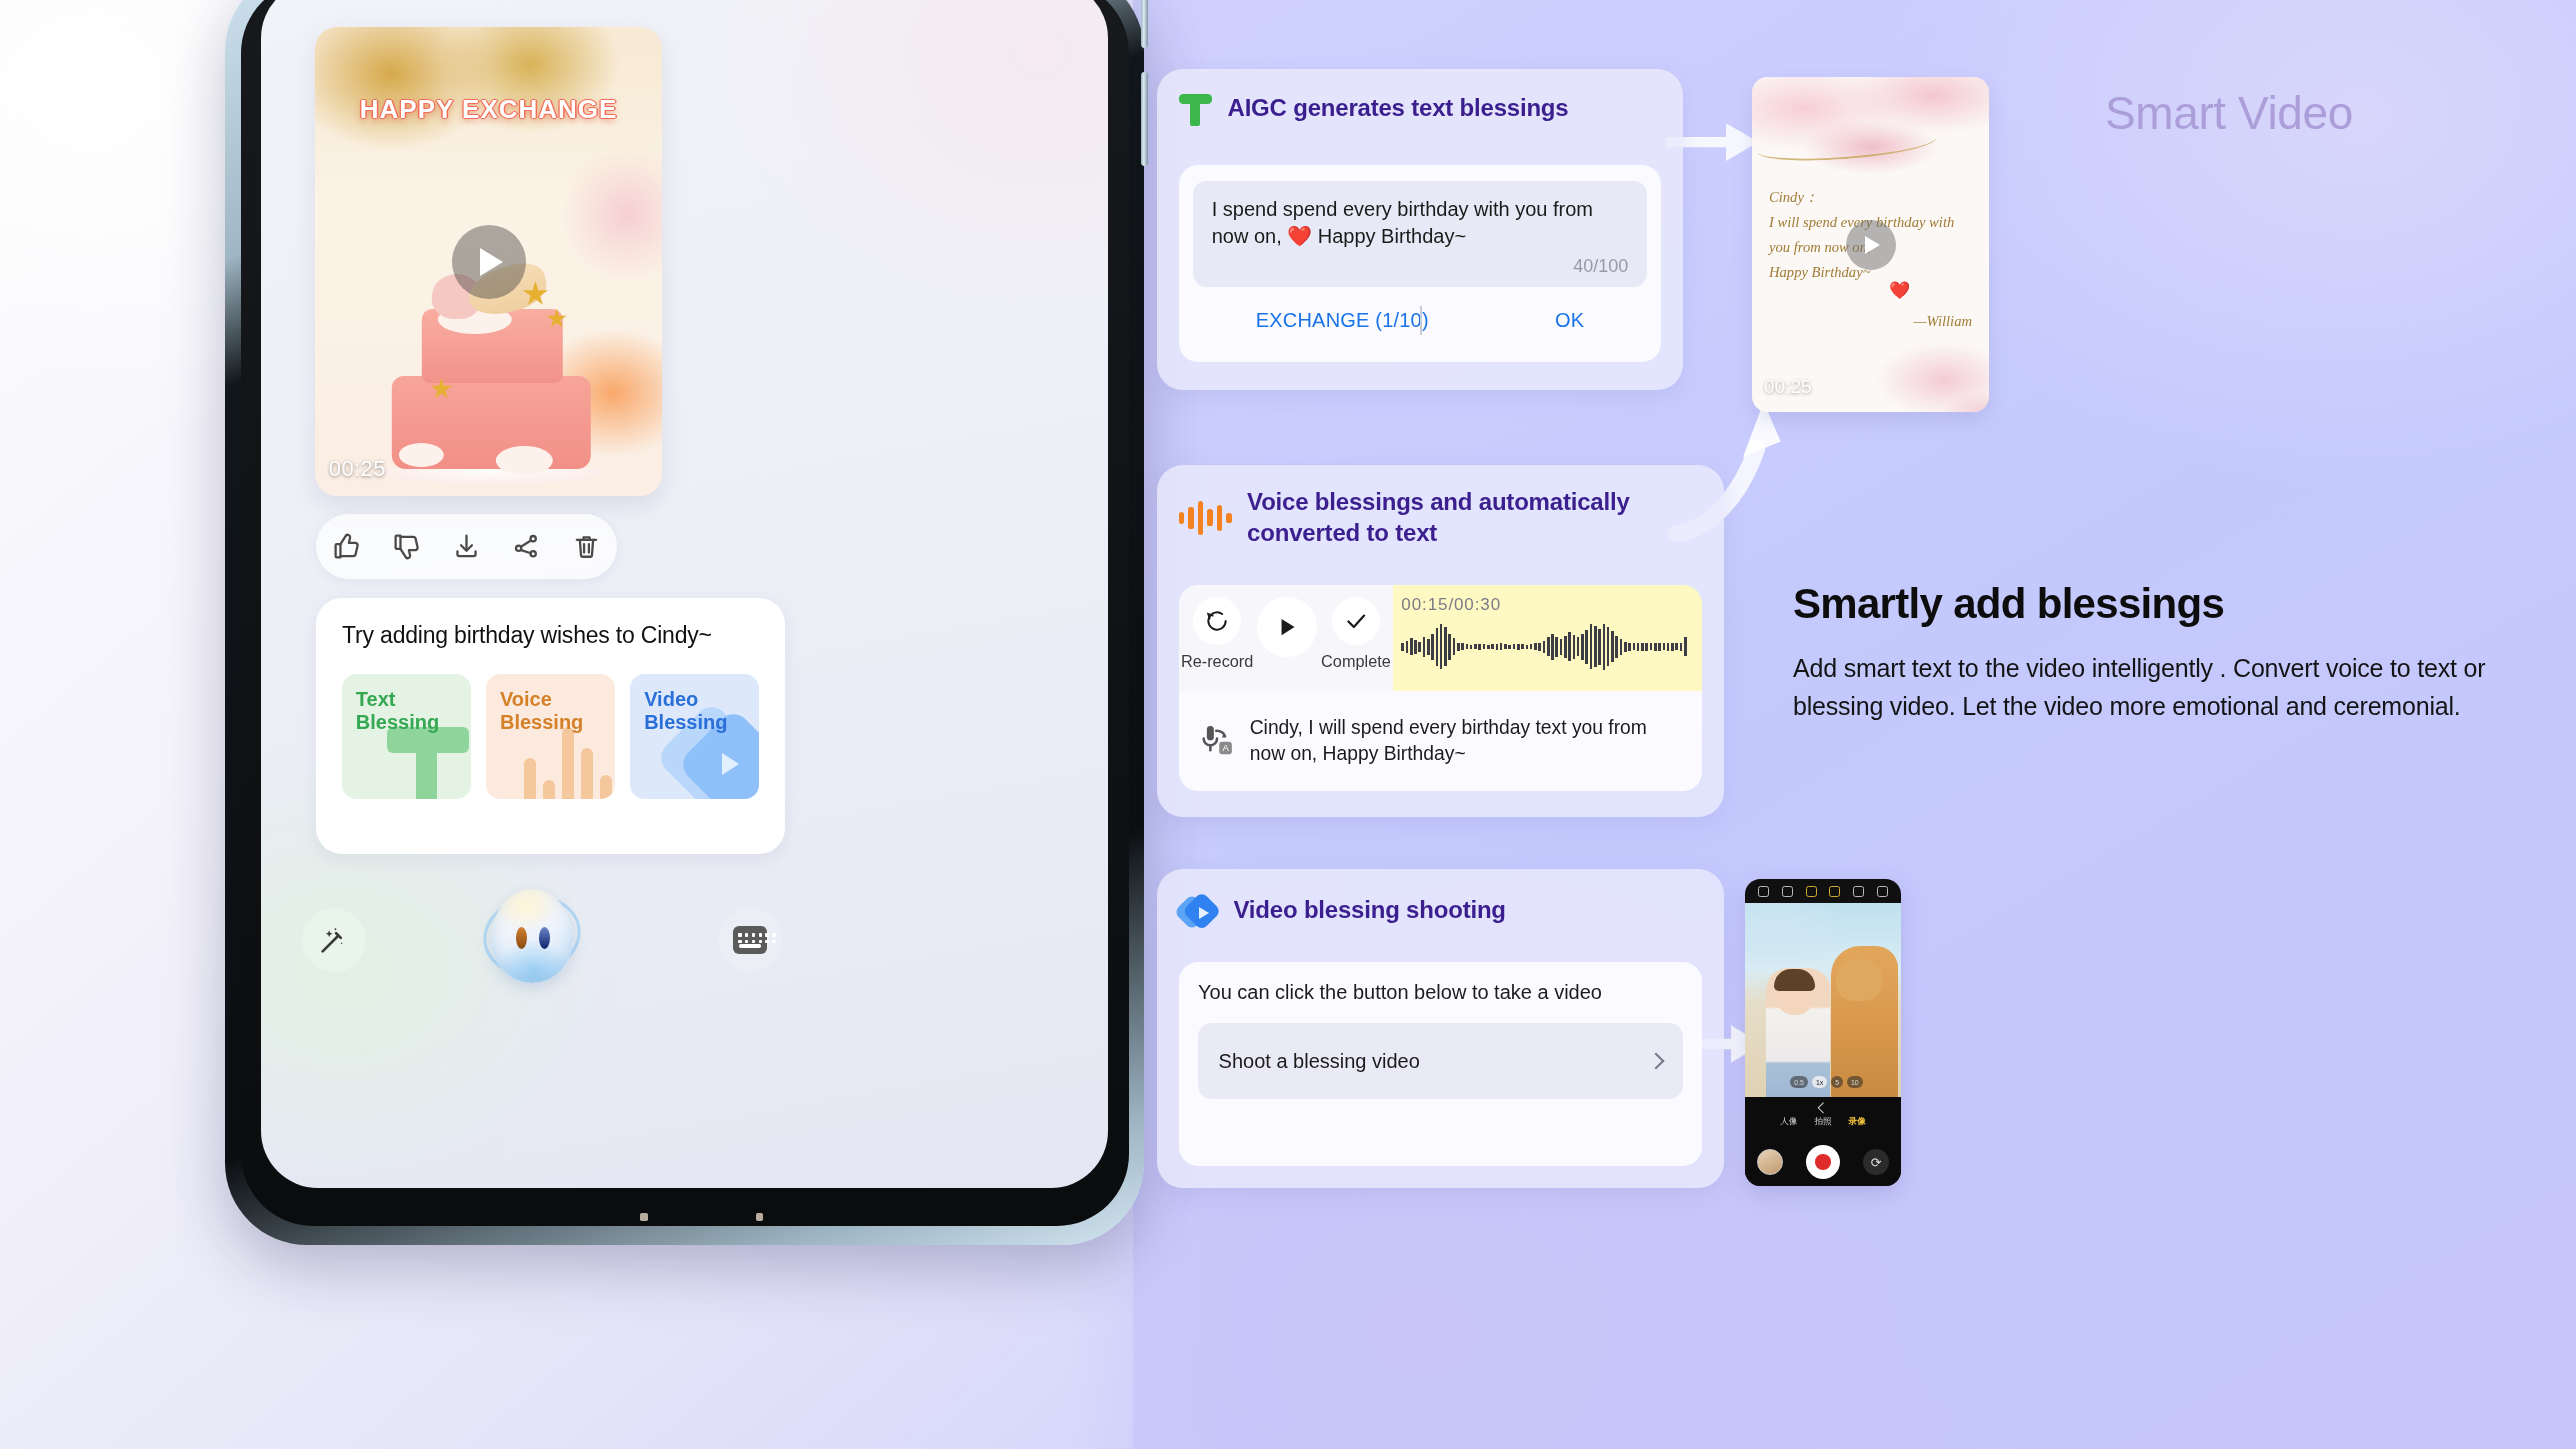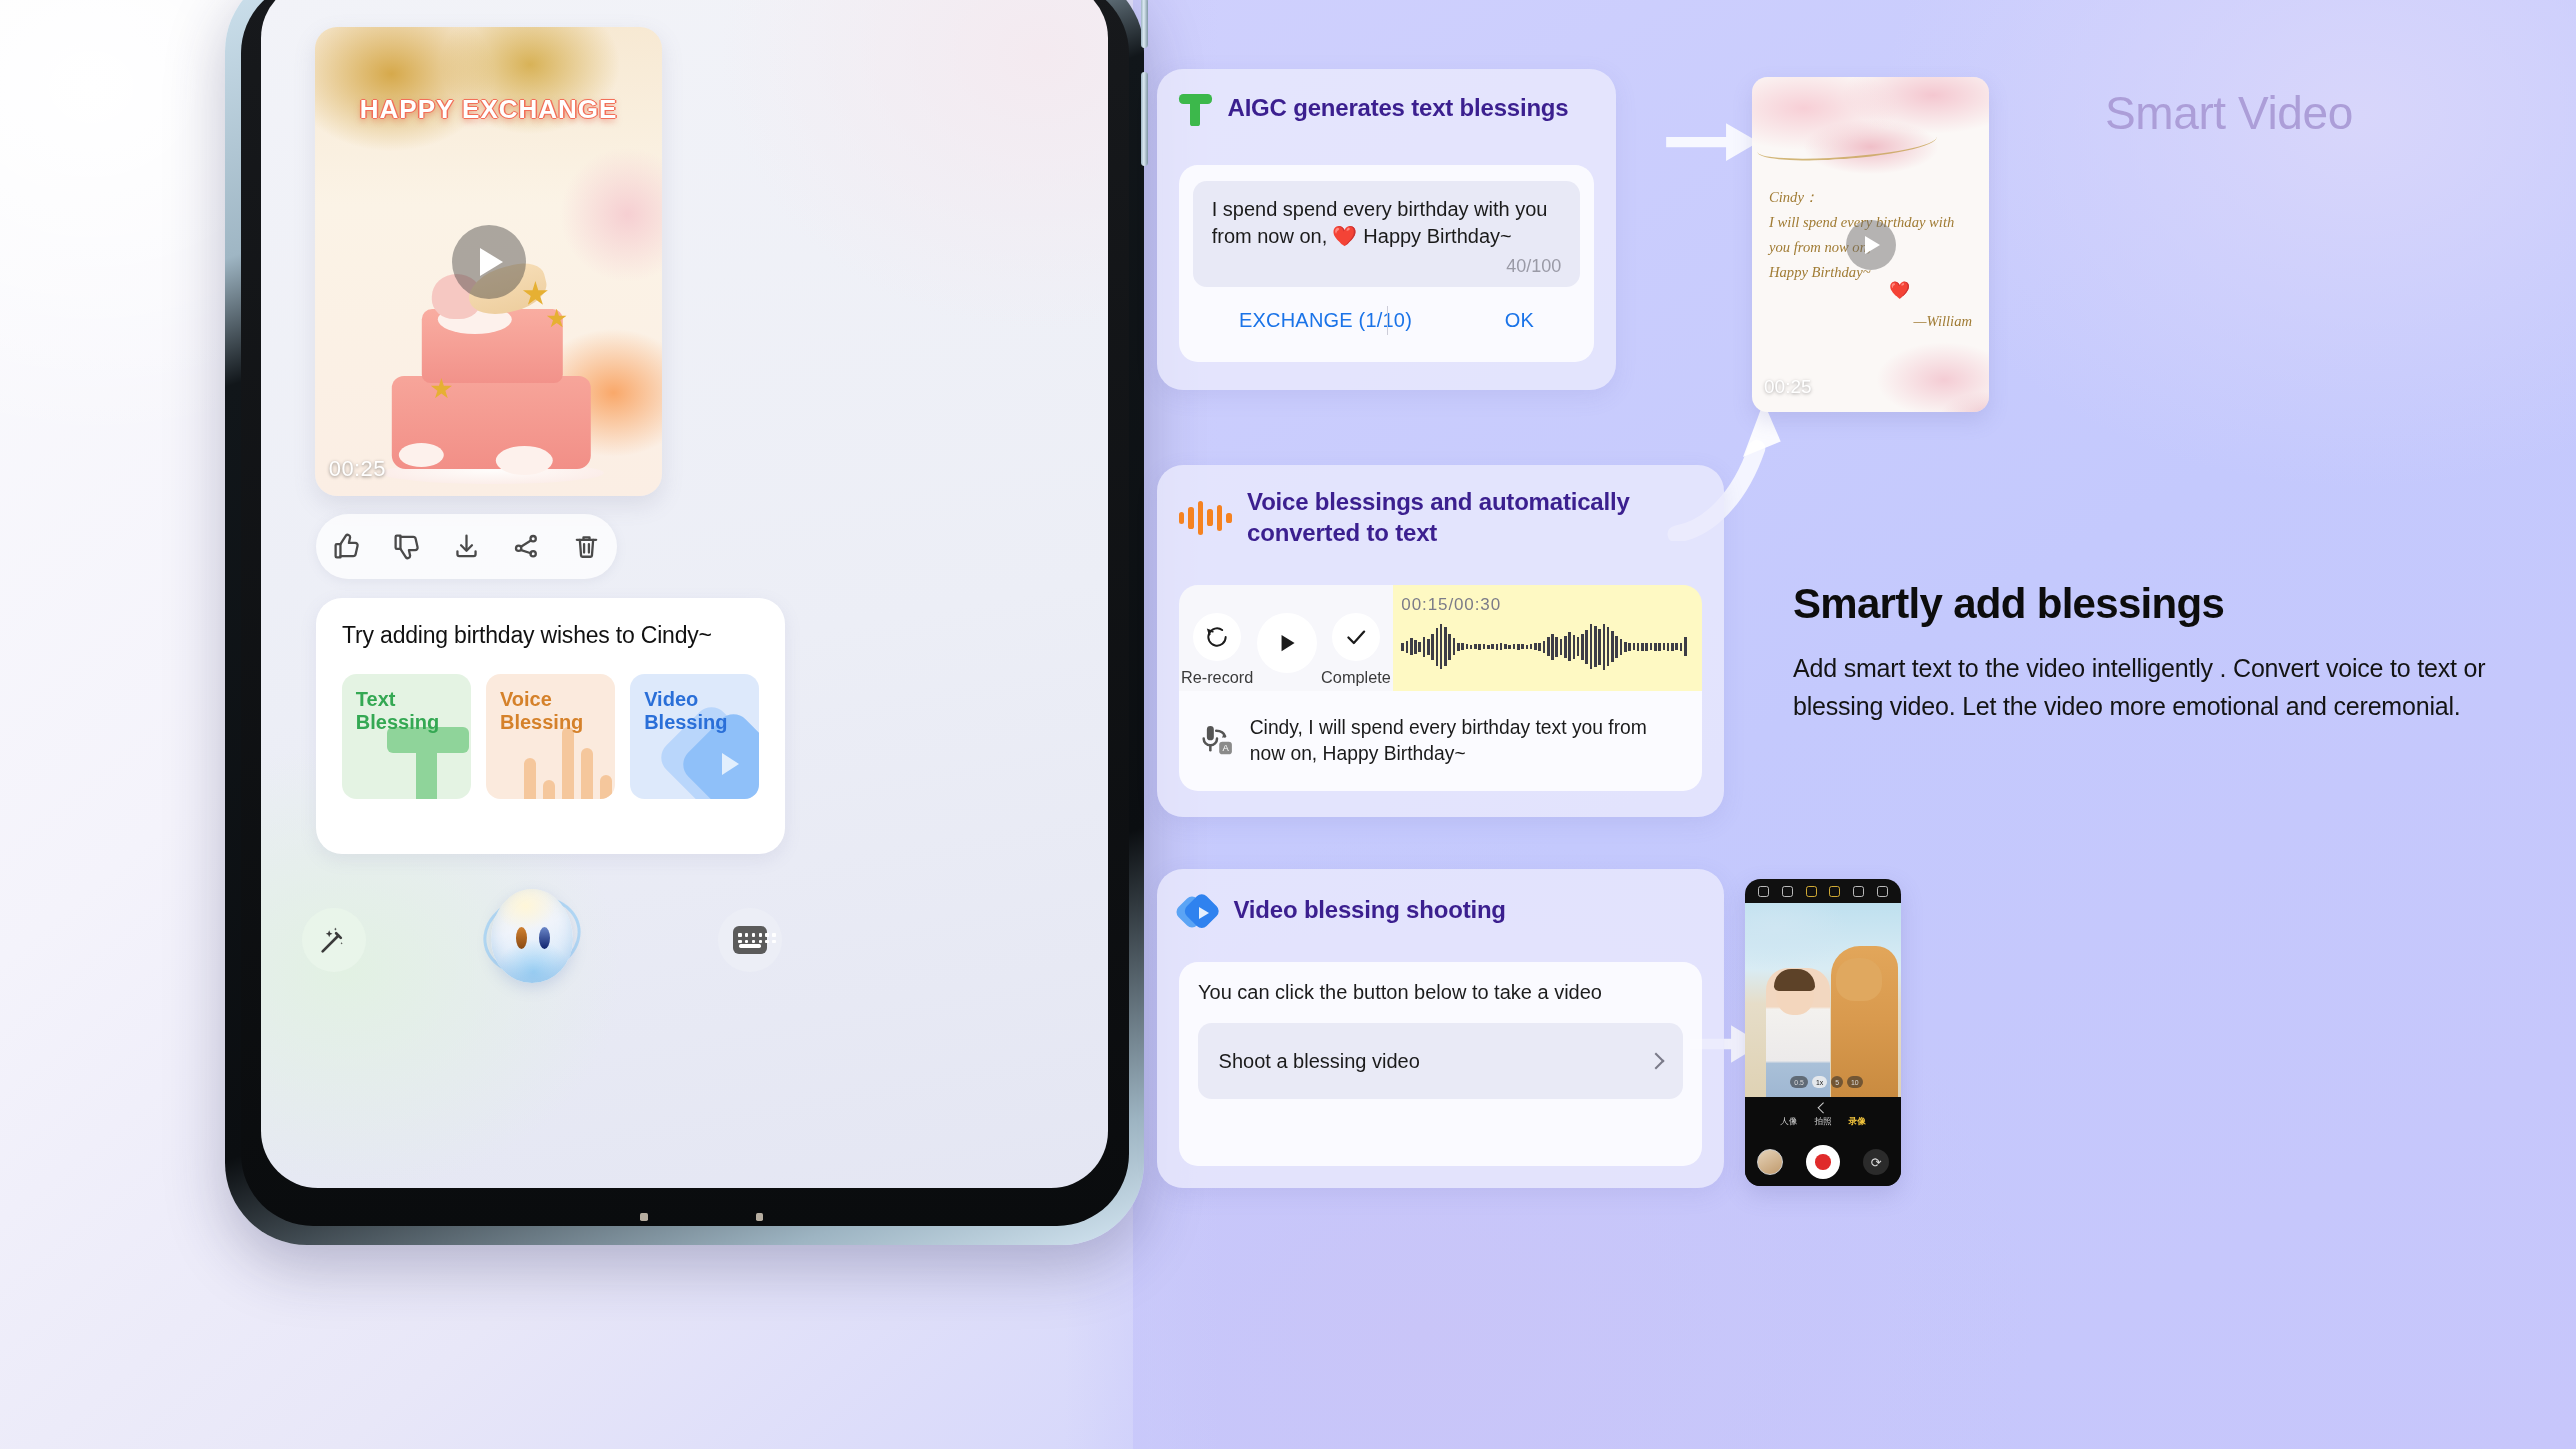--- a/index.html
+++ b/index.html
@@ -200,41 +200,41 @@
     position: absolute; border-radius: 26px;
     background: rgba(233,233,252,.82);
     box-shadow: 0 6.9px 22px rgba(110,110,180,.12);
     padding: 22px 22px 20.6px 22px;
   }
   .card-head { display: flex; align-items: center; gap: 15.5px; margin-bottom: 17px; }
   .card-title { color: #3b1f8f; font-size: 24px; font-weight: 600; line-height: 1.28; letter-spacing: -0.2px; }
   .card-body { background: rgba(252,252,255,.93); border-radius: 19px; }
 
   
-  #card-aigc { left: 1157px; top: 69px; width: 459px; height: 321px; }
+  #card-aigc { left: 1157px; top: 69px; width: 526px; height: 321px; }
   .icon-T { position: relative; width: 33px; height: 34px; flex: 0 0 33px; }
   .icon-T .h { position: absolute; left: 0; top: 2.6px; width: 33px; height: 10.3px; background: #3cb84b; border-radius: 4.3px; }
   .icon-T .v { position: absolute; left: 11px; top: 2.6px; width: 10.3px; height: 32px; background: #3cb84b; border-radius: 0 0 2.6px 2.6px; }
 
   .aigc-body { position: absolute; left: 22px; right: 22px; top: 96px; height: 197px; padding: 15.5px 13.7px 0 13.7px; }
   .aigc-textbox { background: #e8e9f6; border-radius: 13.7px; padding: 15.5px 19px 10.3px 19px; }
   .aigc-text { font-size: 20px; color: #1b1b1b; line-height: 1.33; }
   .aigc-count { text-align: right; font-size: 18px; color: #9a9aa6; margin-top: 6.9px; }
   .aigc-actions { display: flex; align-items: center; justify-content: space-around; margin-top: 22px; position: relative; }
   .aigc-actions a { color: #1a73e8; font-size: 20px; font-weight: 500; text-decoration: none; cursor: pointer; letter-spacing: 0.2px; }
   .vdiv { position: absolute; left: 50%; top: -3.4px; width: 1.7px; height: 29px; background: #ccccd8; }
 
   
   #card-voice { left: 1157px; top: 465px; width: 567px; height: 352px; }
   .icon-wave { display: flex; align-items: center; gap: 4.3px; height: 36px; flex: 0 0 auto; }
   .icon-wave i { display: block; width: 5.2px; background: #f58220; border-radius: 2.6px; }
 
   .voice-body { position: absolute; left: 22px; right: 22px; top: 120px; height: 206px; overflow: hidden; border-radius: 19px; }
   .voice-top { display: flex; height: 106px; }
-  .voice-ctrls { width: 292px; background: #f7f7fb; display: flex; align-items: flex-start; justify-content: space-around; padding-top: 28px; }
+  .voice-ctrls { width: 292px; background: #f7f7fb; display: flex; align-items: flex-start; justify-content: space-around; padding-top: 12px; }
   .ctrl { display: flex; flex-direction: column; align-items: center; gap: 6.9px; cursor: pointer; }
   .ctrl .knob { width: 48px; height: 48px; border-radius: 50%; background: #fff; display: flex; align-items: center; justify-content: center; }
   .ctrl.big .knob { width: 60px; height: 60px; }
   .ctrl .cap { font-size: 16.3px; color: #3a3a3a; }
   .voice-meter { flex: 1; background: #fef9c3; padding: 10.3px 15.5px 0 8.6px; }
   .meter-time { font-size: 17px; color: #7b7b88; letter-spacing: 0.9px; }
   .wavebars { display: flex; align-items: center; gap: 1.7px; height: 46px; margin-top: 8.6px; }
   .wavebars i { display: block; width: 2.6px; background: #3d3d46; }
 
   .voice-trans { background: #fbfbff; height: 100px; display: flex; align-items: center; gap: 13.7px; padding: 0 19px; }

